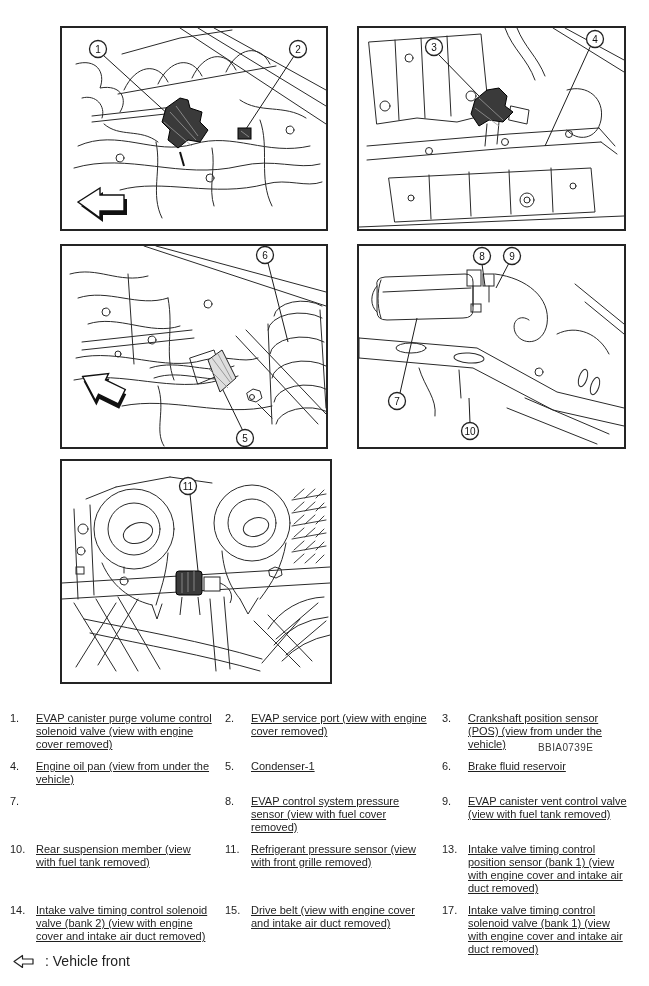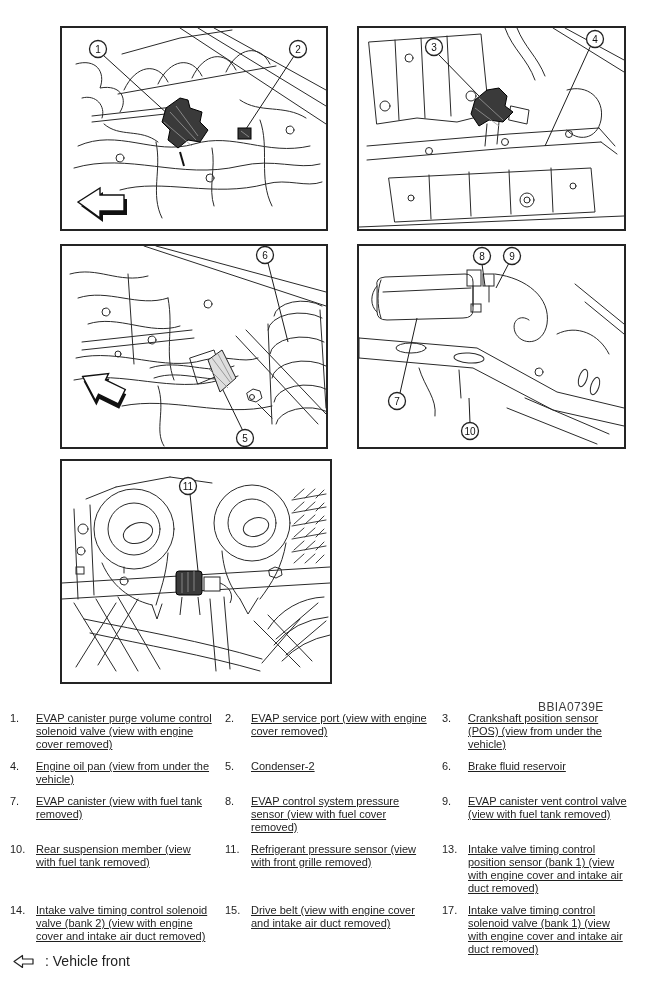--- a/index.html
+++ b/index.html
@@ -11,21 +11,21 @@
     position:absolute;border:2px solid #242424;background:#fff;box-sizing:border-box;
   }
   .panel svg{display:block;width:100%;height:100%;}
   .panel svg text{font:10px "Liberation Sans",sans-serif;fill:#111;}
   #panel1{left:20px;top:10px;width:268px;height:205px;}
   #panel2{left:317px;top:10px;width:269px;height:205px;}
   #panel3{left:20px;top:228px;width:268px;height:205px;}
   #panel4{left:317px;top:228px;width:269px;height:205px;}
   #panel5{left:20px;top:443px;width:272px;height:225px;}
   .figure-code{
-    position:absolute;left:538px;top:700px;font-size:12px;letter-spacing:.4px;color:#3a3a3a;
+    position:absolute;left:538px;top:742px;font-size:10px;letter-spacing:.4px;color:#3a3a3a;
   }
   .legend{
     position:absolute;left:10px;top:712px;width:632px;
     display:grid;grid-template-columns:215px 217px 200px;row-gap:9px;
     font-size:11px;line-height:13px;
   }
   .lg-item{display:flex;align-items:flex-start;padding-right:12px;box-sizing:border-box;}
   .lg-num{width:26px;flex:0 0 26px;}
   .lg-txt{flex:1;text-decoration:underline;}
   .vehicle-front{
@@ -294,29 +294,28 @@
   <div class="lg-item">
       <span class="lg-num">3.</span>
       <span class="lg-txt">Crankshaft position sensor (POS) (view from under the vehicle)</span>
     </div>
   <div class="lg-item">
       <span class="lg-num">4.</span>
       <span class="lg-txt">Engine oil pan (view from under the vehicle)</span>
     </div>
   <div class="lg-item">
       <span class="lg-num">5.</span>
-      <span class="lg-txt">Condenser-2</span>
+      <span class="lg-txt">Condenser-1</span>
     </div>
   <div class="lg-item">
       <span class="lg-num">6.</span>
       <span class="lg-txt">Brake fluid reservoir</span>
     </div>
   <div class="lg-item">
       <span class="lg-num">7.</span>
-      <span class="lg-txt">EVAP canister (view with fuel tank removed)</span>
     </div>
   <div class="lg-item">
       <span class="lg-num">8.</span>
       <span class="lg-txt">EVAP control system pressure sensor (view with fuel cover removed)</span>
     </div>
   <div class="lg-item">
       <span class="lg-num">9.</span>
       <span class="lg-txt">EVAP canister vent control valve (view with fuel tank removed)</span>
     </div>
   <div class="lg-item">

